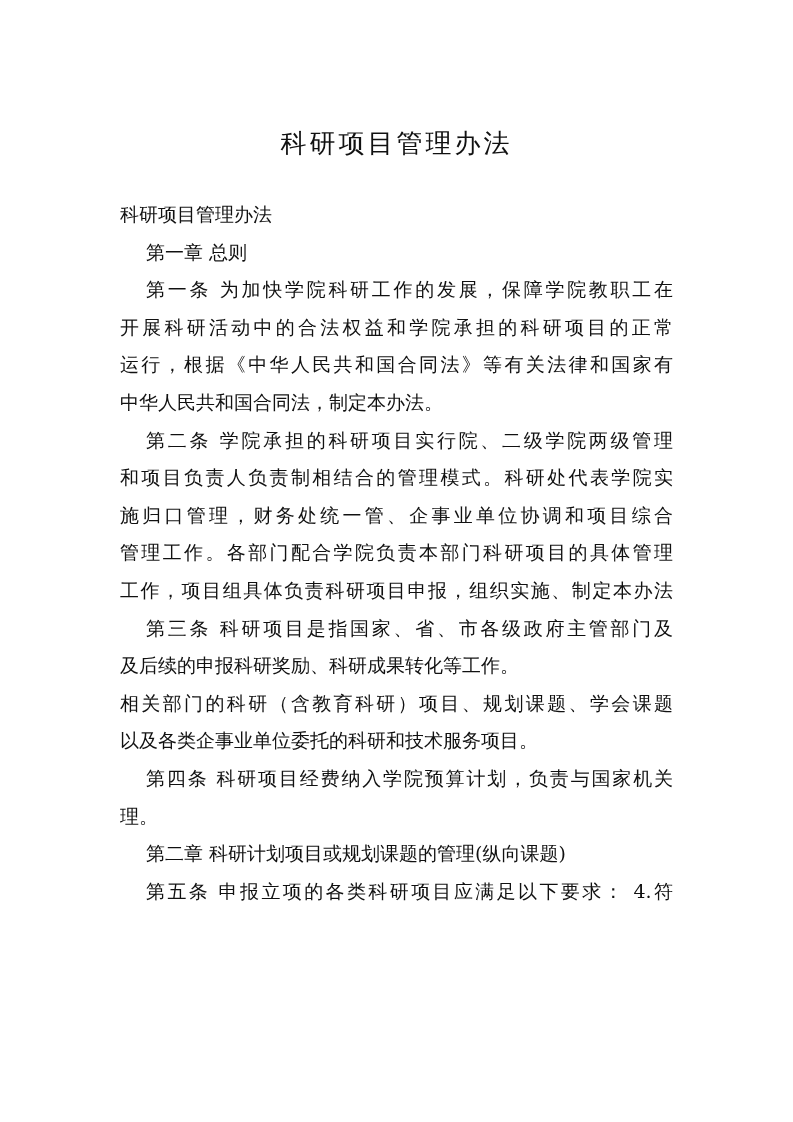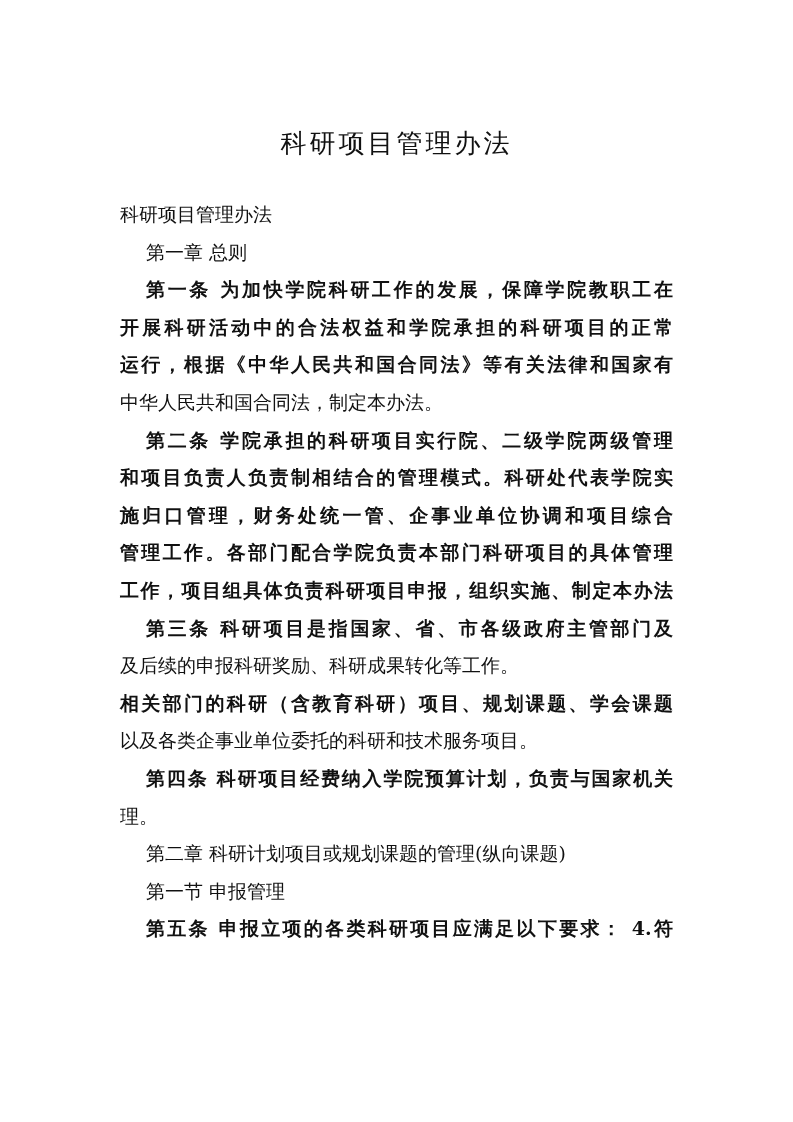--- a/index.html
+++ b/index.html
@@ -3,21 +3,21 @@
 <meta charset="utf-8">
 <style>
   html, body { margin:0; padding:0; background:#ffffff; }
   body { width:793px; height:1122px; position:relative; overflow:hidden;
          font-family:"DejaVu Serif", "Liberation Serif", serif; color:#111; }
   .title { position:absolute; top:126px; left:0; width:793px; text-align:center;
            font-size:26px; letter-spacing:3px; font-weight:500; }
   .body { position:absolute; top:196px; left:120px; width:553px;
           font-size:19px; line-height:37.6px; }
   .line { display:block; height:37.6px; white-space:nowrap; overflow:visible; }
-  .just { text-align:justify; text-align-last:justify;font-weight:bold; }
+  .just { text-align:justify; text-align-last:justify; }
   .indent { padding-left:26px; }
   .noind { padding-left:0; }
 </style>
 </head>
 <body>
 
 <div class="title">科研项目管理办法</div>
 
 <div class="body">
   <span class="line noind">科研项目管理办法</span>
@@ -31,15 +31,14 @@
   <span class="line noind just">施归口管理，财务处统一管、企事业单位协调和项目综合</span>
   <span class="line noind just">管理工作。各部门配合学院负责本部门科研项目的具体管理</span>
   <span class="line noind just">工作，项目组具体负责科研项目申报，组织实施、制定本办法</span>
   <span class="line indent just">第三条 科研项目是指国家、省、市各级政府主管部门及</span>
   <span class="line noind">及后续的申报科研奖励、科研成果转化等工作。</span>
   <span class="line noind just">相关部门的科研（含教育科研）项目、规划课题、学会课题</span>
   <span class="line noind">以及各类企事业单位委托的科研和技术服务项目。</span>
   <span class="line indent just">第四条 科研项目经费纳入学院预算计划，负责与国家机关</span>
   <span class="line noind">理。</span>
   <span class="line indent">第二章 科研计划项目或规划课题的管理(纵向课题)</span>
-  <span class="line indent">第一节 申报管理</span>
   <span class="line indent just">第五条 申报立项的各类科研项目应满足以下要求： 4.符</span>
 </div>
 
 </body></html>

